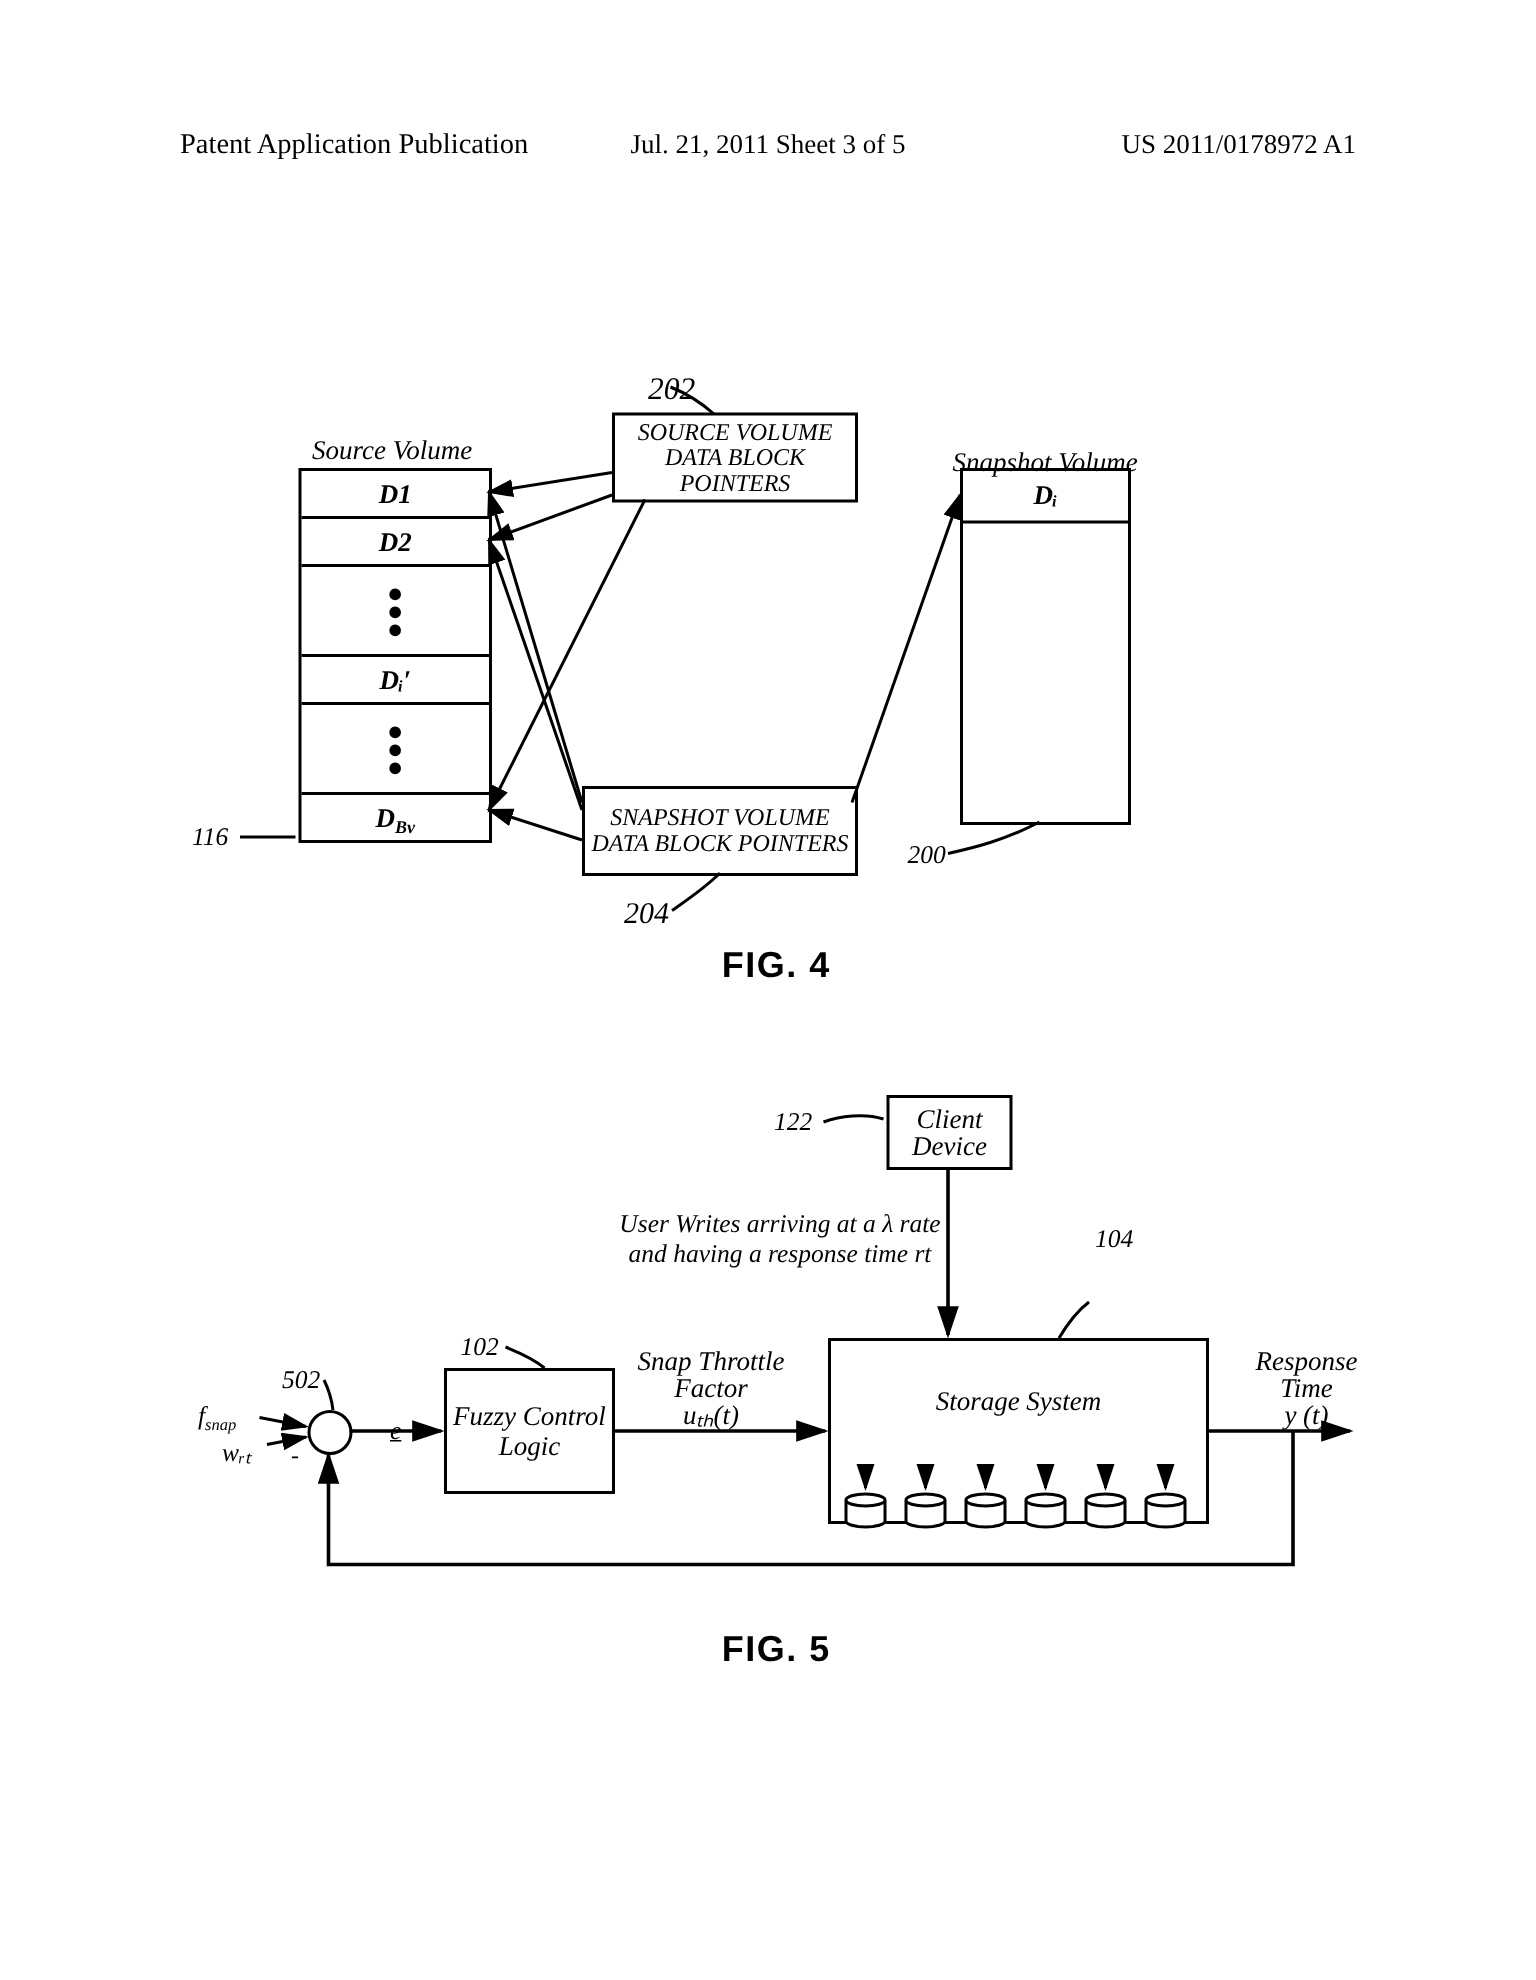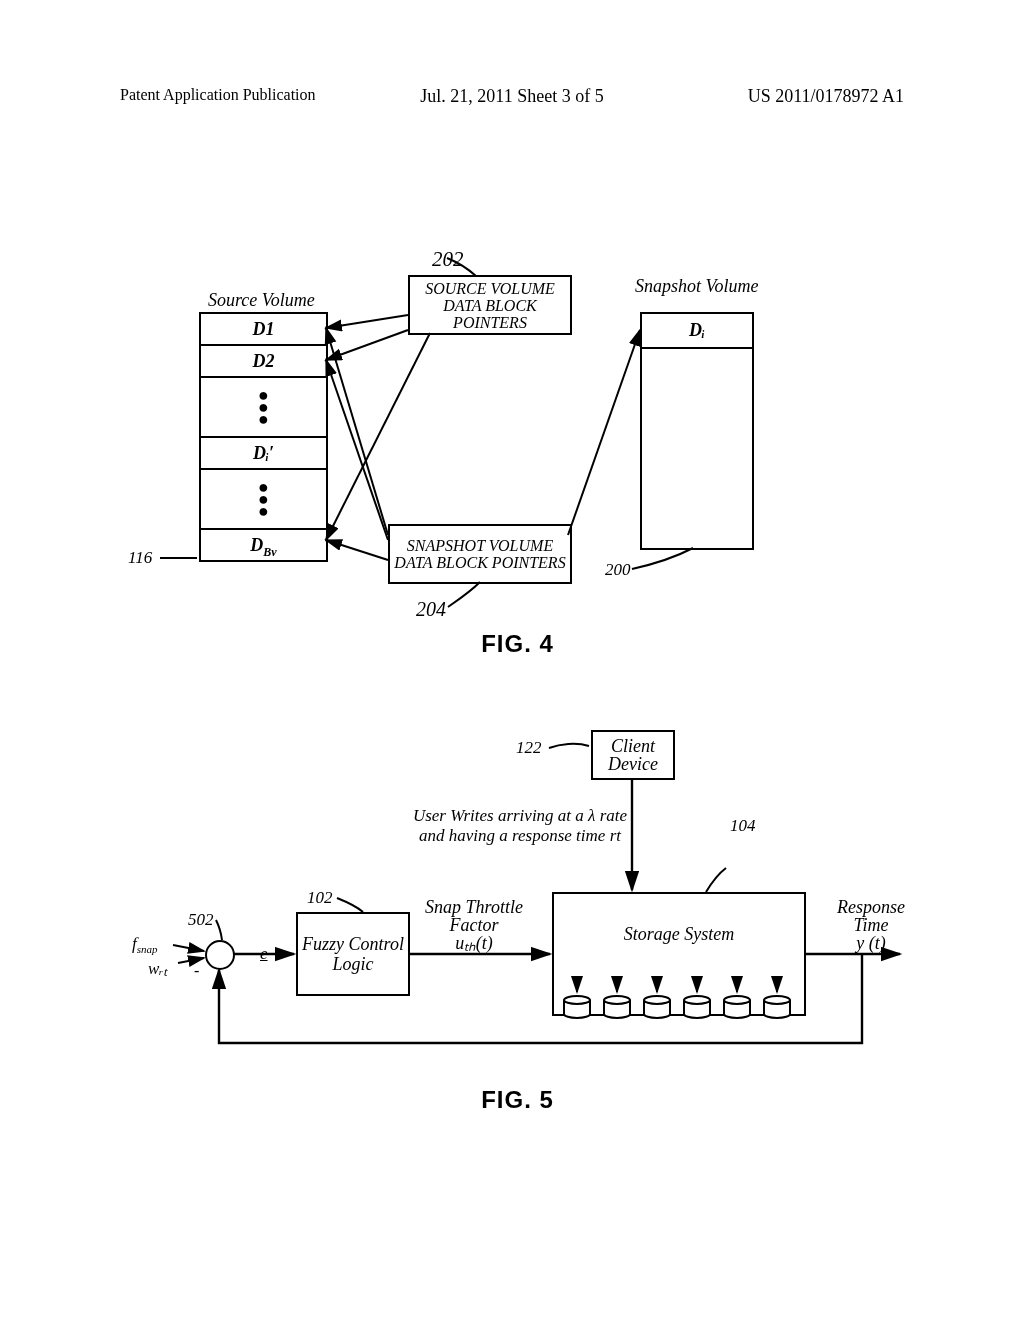--- a/index.html
+++ b/index.html
@@ -15,21 +15,21 @@
   .page {
     position: relative;
     width: 1024px;
     height: 1320px;
   }
   .abs { position: absolute; }
   .ital { font-style: italic; }
   .center { text-align: center; }
 
   
-  .hdr-left   { left: 120px; top: 86px; font-size: 16px; }
+  .hdr-left   { left: 120px; top: 86px; font-size: 19px; }
   .hdr-center { left: 0; right: 0; top: 86px; font-size: 18px; text-align: center;}
   .hdr-right  { right: 120px; top: 86px; font-size: 18px; }
 
   
   .src-col { left: 199px; top: 312px; width: 125px; border: 2px solid #000; }
   .src-cell { border-bottom: 2px solid #000; height: 30px; line-height: 30px; text-align: center; font-style: italic; font-weight: bold; }
   .src-cell.dots { border-bottom: none; font-style: normal; font-weight: normal;}
   .src-cell.last { border-bottom: none; border-top: 2px solid #000; }
   .src-cell.afterdots {border-top: 2px solid #000;}
 
@@ -64,21 +64,21 @@
   <div class="abs hdr-right">US 2011/0178972 A1</div>
 
   <div class="abs ital" style="left:432px; top:247px; font-size:21px;">202</div>
 
   <div class="abs pbox1">
     <span style="white-space:pre-line">SOURCE VOLUME DATA BLOCK POINTERS</span>
   </div>
 
   <div class="abs ital" style="left:208px; top:290px;">Source Volume</div>
 
-  <div class="abs ital" style="left:635px; top:276px;">Snapshot Volume</div>
+  <div class="abs ital" style="left:635px; top:298px;">Snapshot Volume</div>
 
   <div class="abs src-col">
     <div class="src-cell">D1</div>
     <div class="src-cell">D2</div>
     <div class="src-cell dots" style="height:58px; display:flex; flex-direction:column; justify-content:center; gap:0;">
       <div style="line-height:12px;">●</div>
         <div style="line-height:12px;">●</div>
         <div style="line-height:12px;">●</div>
     </div>
     <div class="src-cell afterdots">Dᵢ′</div>

